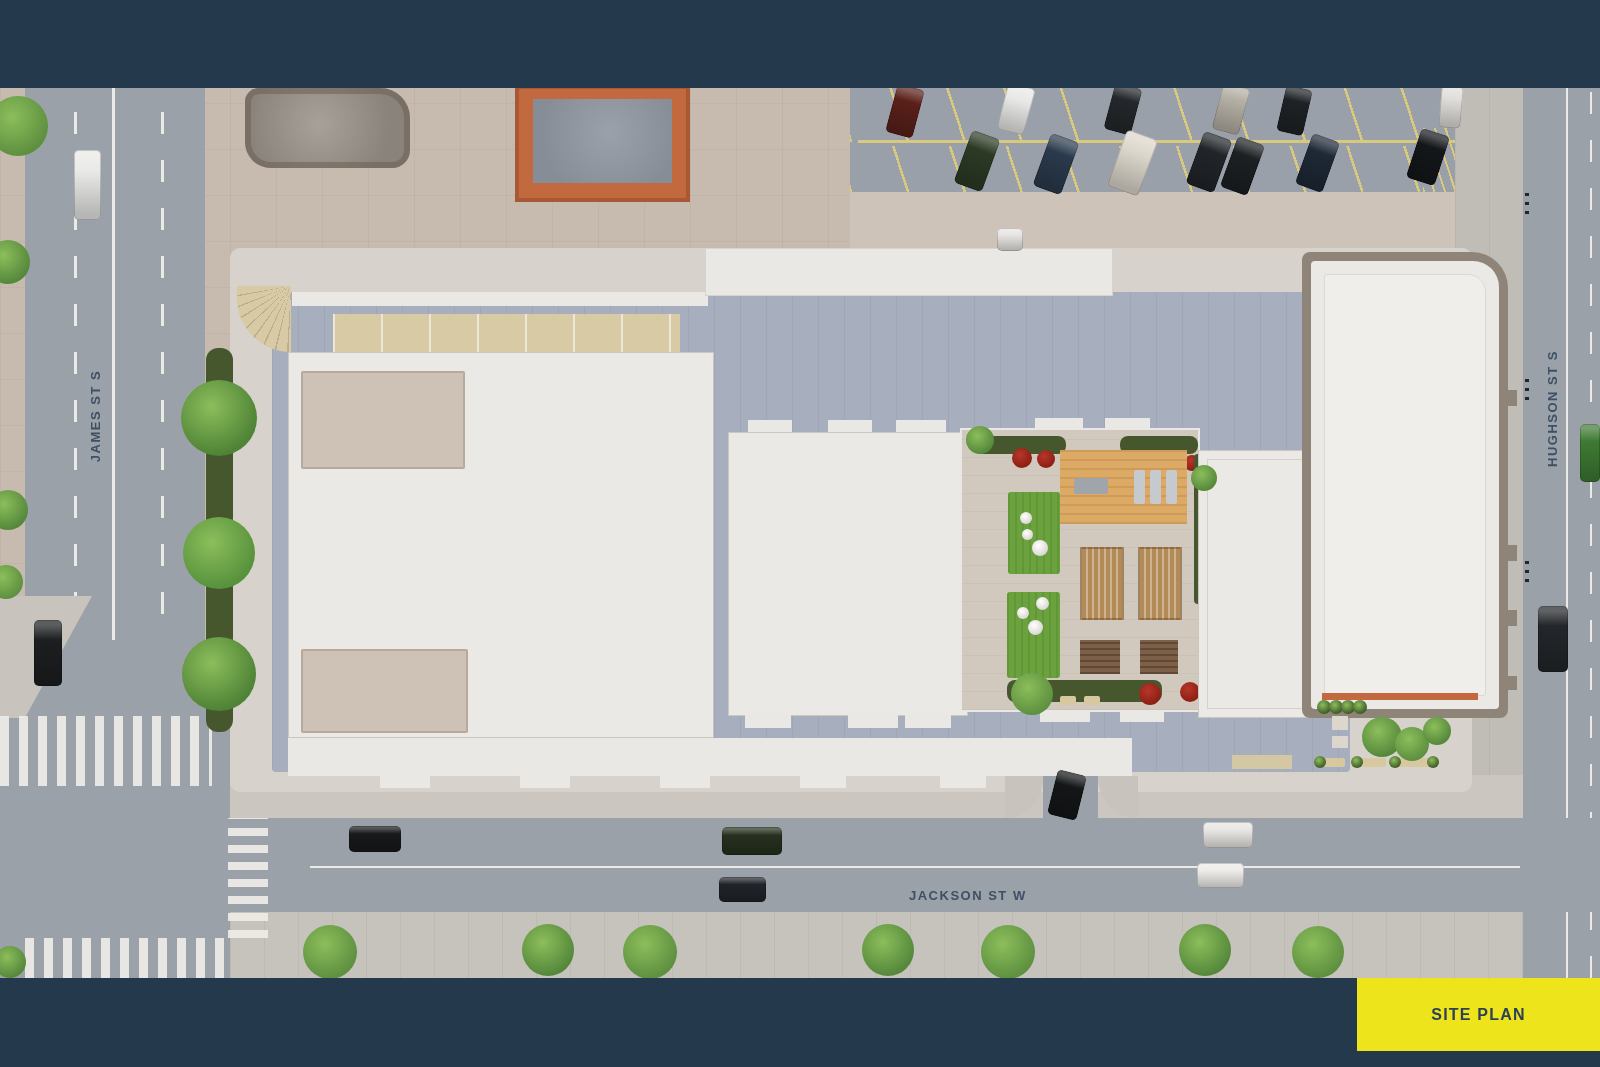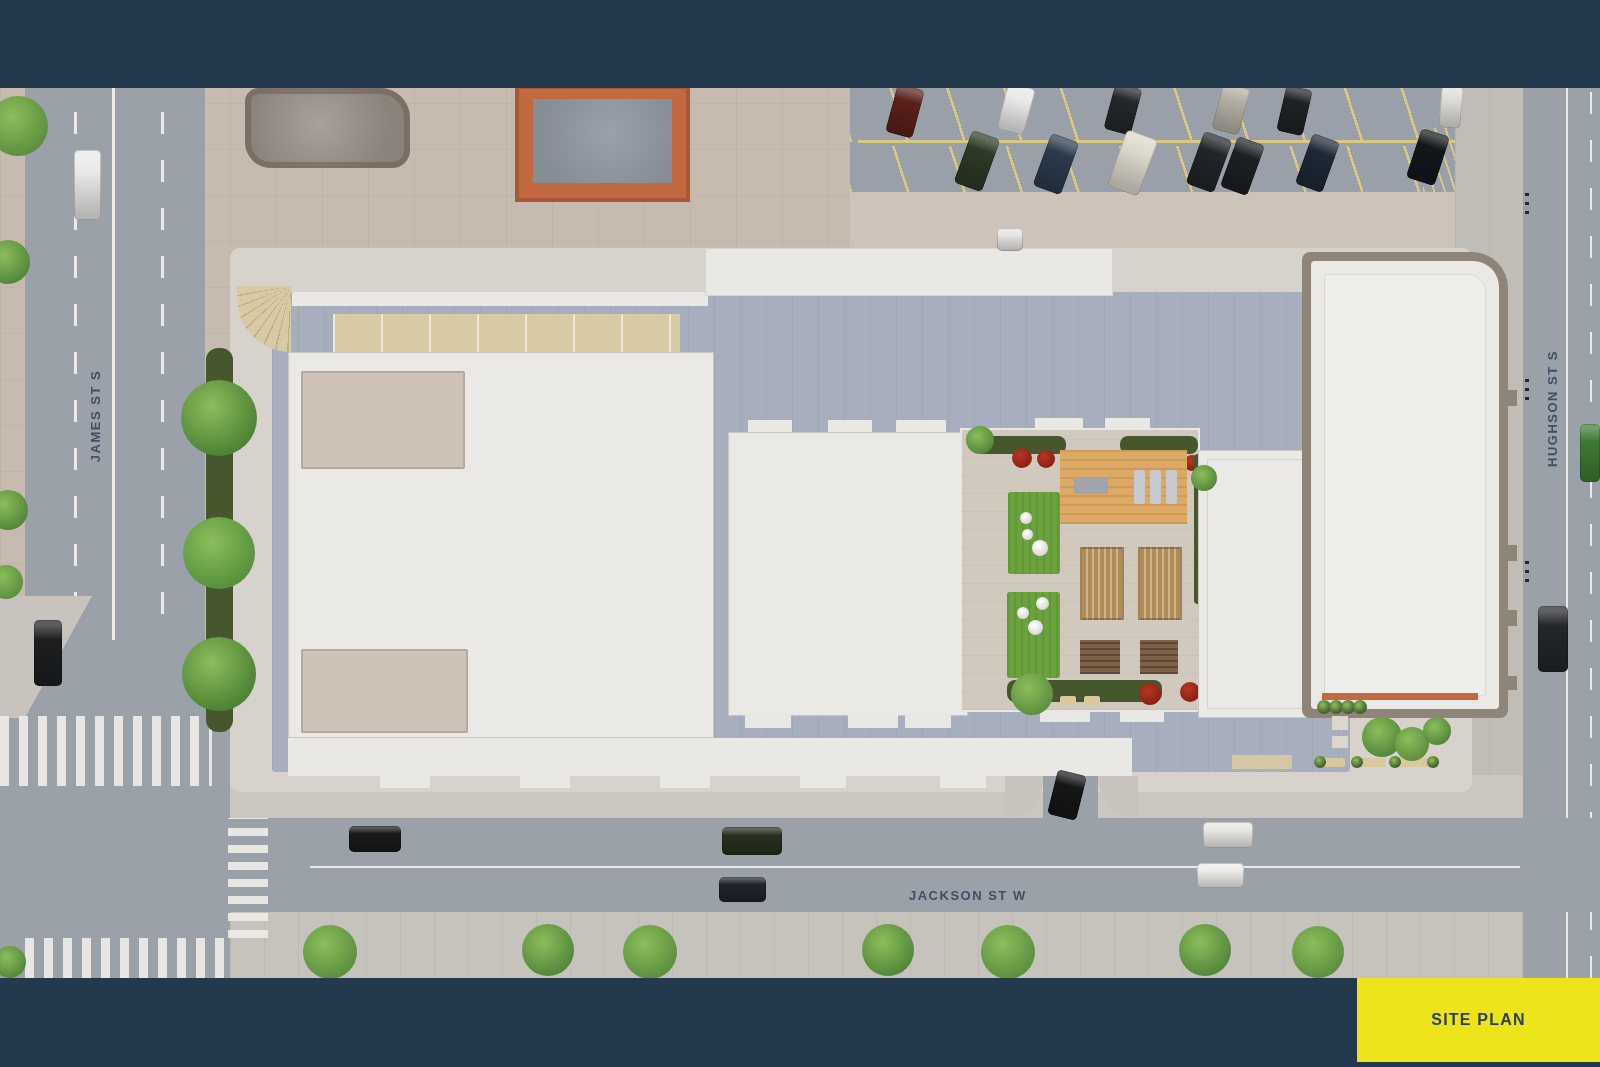--- a/index.html
+++ b/index.html
@@ -275,17 +275,17 @@
       <div class="car" style="left: 1303px; top: 136px; width: 29px; height: 54px; background-color: rgb(30, 40, 54); transform: rotate(20deg);"></div>
       <div class="car" style="left: 1413px; top: 131px; width: 30px; height: 52px; background-color: rgb(20, 23, 26); transform: rotate(18deg);"></div>
     </div>
 
   <div class="abs streetlabel rot" style="left:46px;top:406px;width:100px;height:20px;line-height:20px;">JAMES ST S</div>
   <div class="abs streetlabel rot" style="left:1503px;top:407px;width:100px;height:20px;line-height:20px;">HUGHSON ST S</div>
   <div class="abs streetlabel" style="left:909px;top:886px;width:100px;height:20px;line-height:20px;">JACKSON ST W</div>
 
   <div class="abs bar" style="left:0;top:0;width:1600px;height:88px;"></div>
   <div class="abs bar" style="left:0;top:978px;width:1600px;height:89px;"></div>
-  <div class="abs tagbox" style="left:1357px;top:978px;width:243px;height:84px;">
+  <div class="abs tagbox" style="left:1357px;top:978px;width:243px;height:73px;">
     <span class="taglabel">SITE PLAN</span>
   </div>
 
 </div>
 
 </body></html>

